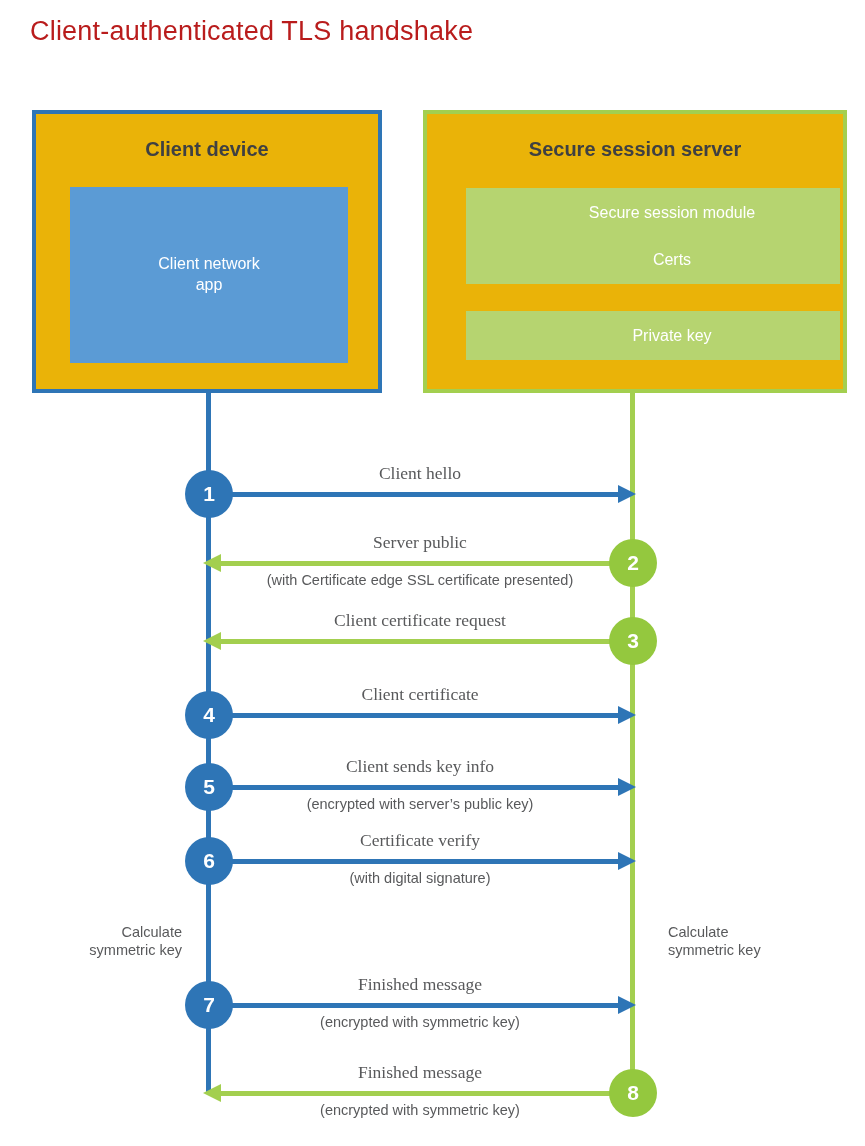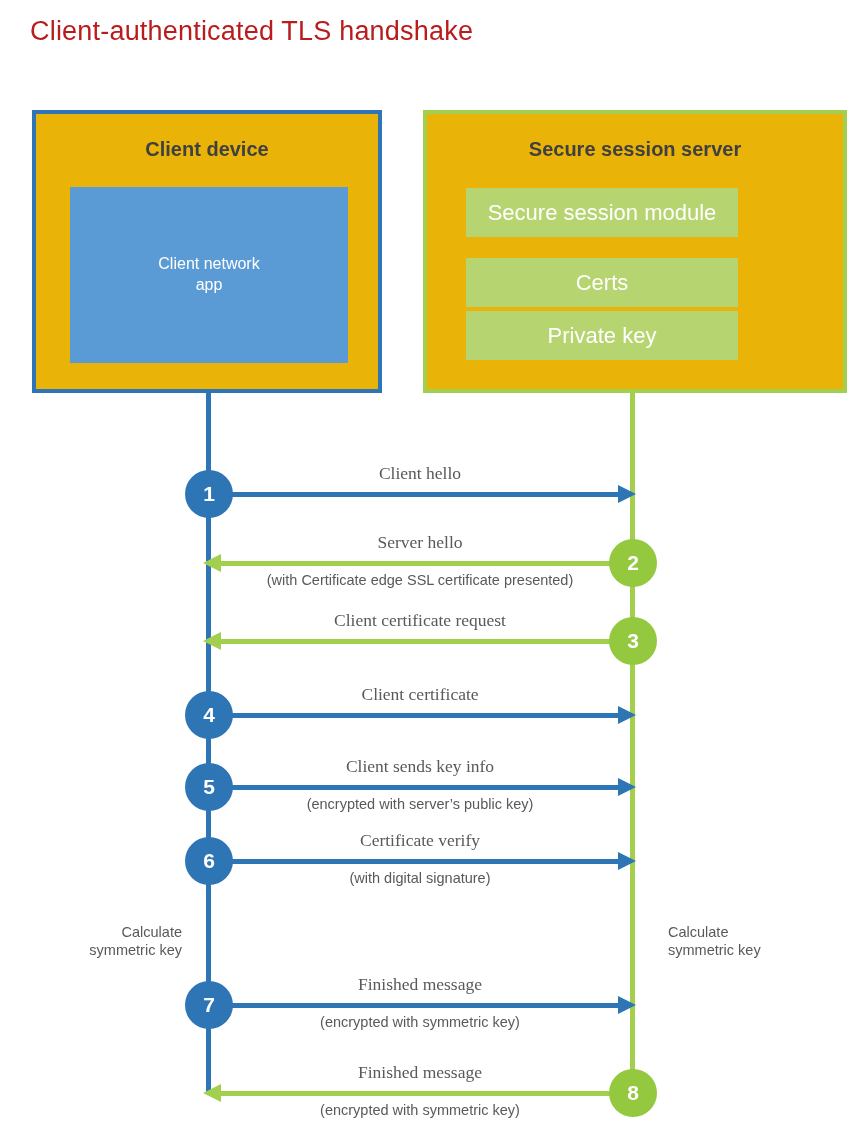--- a/index.html
+++ b/index.html
@@ -20,25 +20,25 @@
     position:absolute; left:0; top:24px; width:100%; text-align:center;
     font-size:20px; font-weight:bold; color:#3f4042;
   }
   .client-app {
     position:absolute; left:34px; top:73px; width:278px; height:176px;
     background:var(--blue-fill); color:#fff; font-size:16px;
     display:flex; align-items:center; justify-content:center; text-align:center;
     white-space:pre-line; line-height:1.3;
   }
   .server-bar {
-    position:absolute; left:39px; width:272px; height:49px;
-    background:var(--green-fill); color:#fff; font-size:22px;
-    display:flex; align-items:center; justify-content:center;
+    position:absolute; left:39px; width:336px; height:49px;
+    background:var(--green-fill); color:#fff; font-size:16px;
+    display:flex; align-items:center; justify-content:center;padding-left:38px;
   }
-  .bar-0 { top:74px; } .bar-1 { top:144px; } .bar-2 { top:197px; }
+  .bar-0 { top:74px; } .bar-1 { top:121px; } .bar-2 { top:197px; }
 
   
   .lifeline { position:absolute; top:393px; width:5px; height:700px; }
   .lifeline-client { left:206px; background:var(--blue); }
   .lifeline-server { left:630px; background:var(--green); }
 
   
   .step { position:absolute; left:0; width:865px; height:0; }
   .s1 { top:494px; } .s2 { top:563px; } .s3 { top:641px; } .s4 { top:715px; }
   .s5 { top:787px; } .s6 { top:861px; } .s7 { top:1005px; } .s8 { top:1093px; }
@@ -102,21 +102,21 @@
     <div class="shaft"></div>
     <div class="head"></div>
     <div class="circle">1</div>
     <div class="step-label">Client hello</div>
   </div>
 
   <div class="step s2 from-server">
     <div class="shaft"></div>
     <div class="head"></div>
     <div class="circle">2</div>
-    <div class="step-label">Server hello</div>
+    <div class="step-label">Server public</div>
     <div class="step-sublabel">(with Certificate edge SSL certificate presented)</div>
   </div>
 
   <div class="step s3 from-server">
     <div class="shaft"></div>
     <div class="head"></div>
     <div class="circle">3</div>
     <div class="step-label">Client certificate request</div>
   </div>
 

